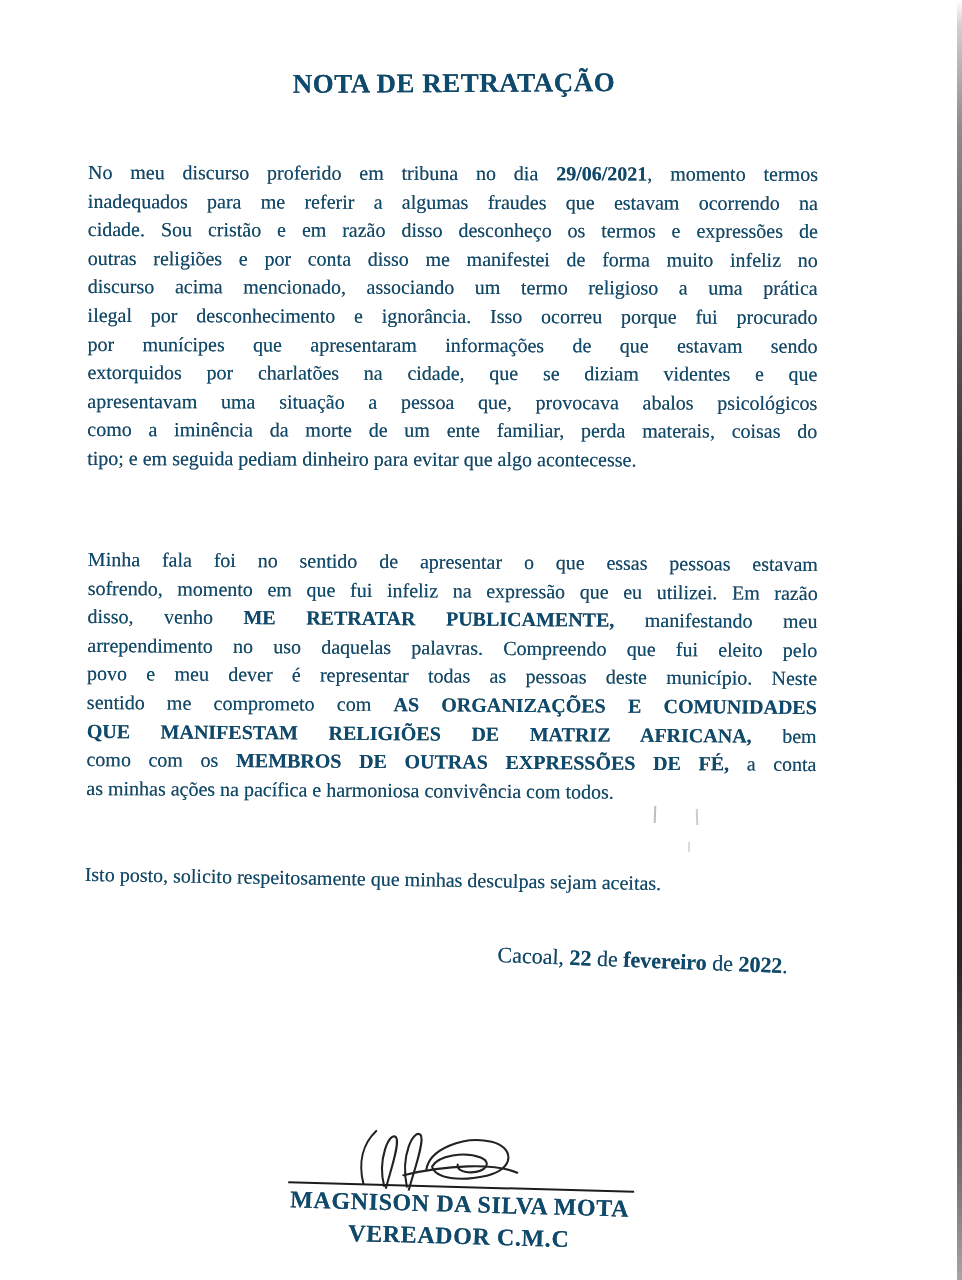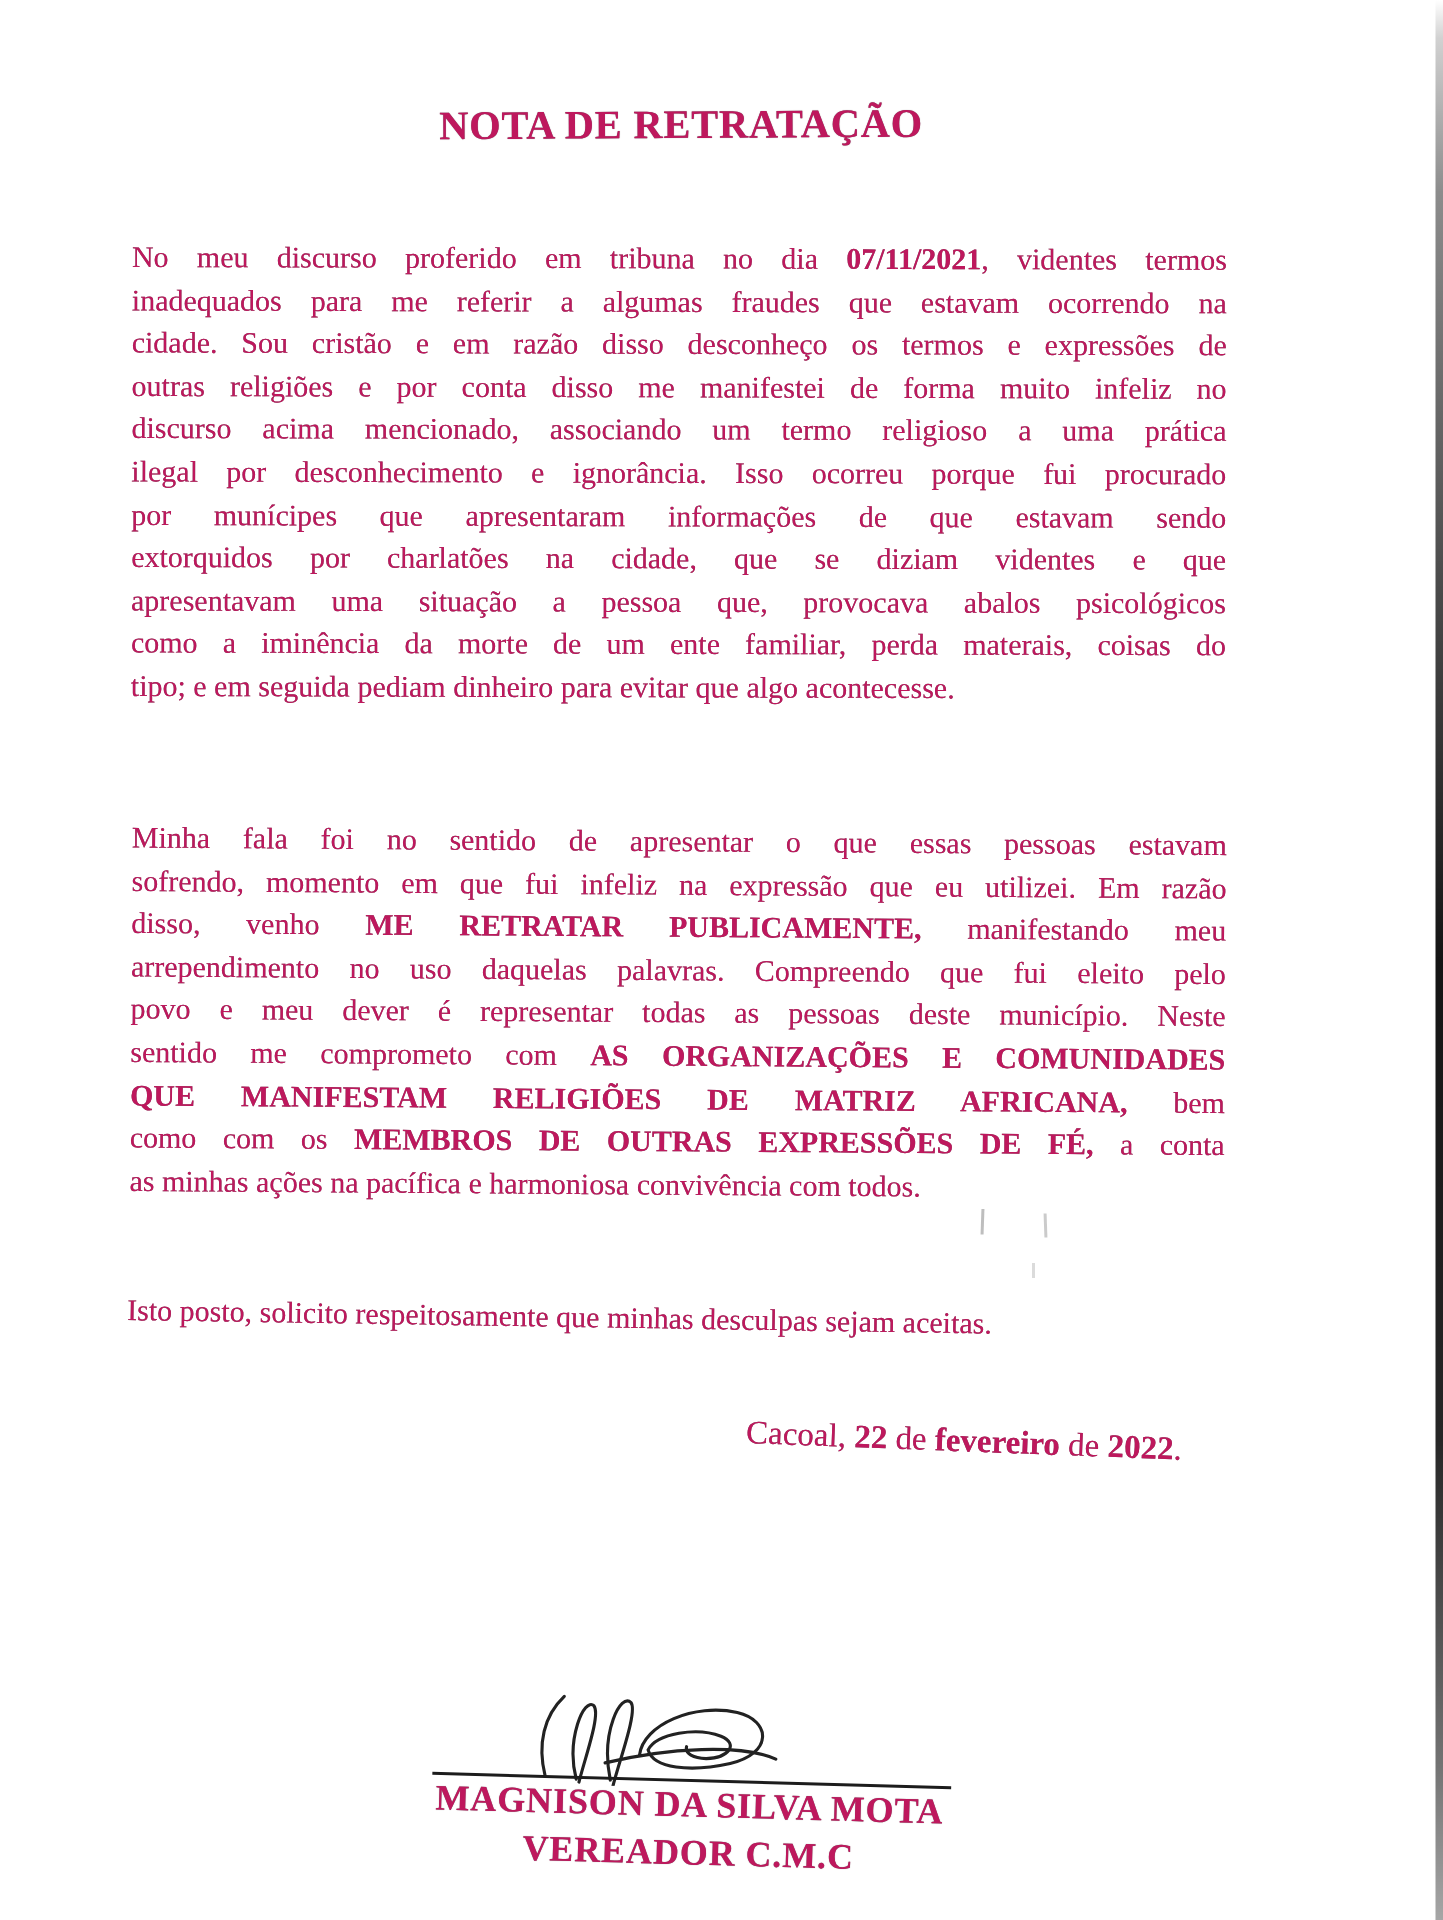--- a/index.html
+++ b/index.html
@@ -1,18 +1,18 @@
 <!DOCTYPE html>
 <html><head>
 <meta charset="utf-8">
 <style>
   html,body{margin:0;padding:0;background:#e8e8e8;}
   .page{
     position:relative;width:962px;height:1280px;background:#ffffff;
-    overflow:hidden;font-family:"Liberation Serif", serif;color:#be185d;
+    overflow:hidden;font-family:"Liberation Serif", serif;color:#0c4a6e;
     margin:0 auto;
   }
   .tblock{position:absolute;font-size:20px;line-height:28.6px;
     text-shadow:0 0 0.4px rgba(0,0,0,0.55);}
   .tline{text-align:justify;text-align-last:justify;}
   .tline-last{text-align-last:left;}
   b{font-weight:bold;}
   .doc-title{
     position:absolute;left:88px;top:68px;width:732px;text-align:center;
     font-size:27px;font-weight:bold;letter-spacing:0.5px;
@@ -55,21 +55,21 @@
   .smudge-3{left:688px;top:842px;width:2px;height:10px;opacity:0.55;}
 </style>
 </head>
 <body>
 
 <div class="page">
 
   <div class="doc-title">NOTA DE RETRATAÇÃO</div>
 
   <div class="tblock p1">
-      <div class="tline"><span>No meu discurso proferido em tribuna no dia </span><b>07/11/2021</b><span>, videntes termos</span></div>
+      <div class="tline"><span>No meu discurso proferido em tribuna no dia </span><b>29/06/2021</b><span>, momento termos</span></div>
       <div class="tline"><span>inadequados para me referir a algumas fraudes que estavam ocorrendo na</span></div>
       <div class="tline"><span>cidade. Sou cristão e em razão disso desconheço os termos e expressões de</span></div>
       <div class="tline"><span>outras religiões e por conta disso me manifestei de forma muito infeliz no</span></div>
       <div class="tline"><span>discurso acima mencionado, associando um termo religioso a uma prática</span></div>
       <div class="tline"><span>ilegal por desconhecimento e ignorância. Isso ocorreu porque fui procurado</span></div>
       <div class="tline"><span>por munícipes que apresentaram informações de que estavam sendo</span></div>
       <div class="tline"><span>extorquidos por charlatões na cidade, que se diziam videntes e que</span></div>
       <div class="tline"><span>apresentavam uma situação a pessoa que, provocava abalos psicológicos</span></div>
       <div class="tline"><span>como a iminência da morte de um ente familiar, perda materais, coisas do</span></div>
       <div class="tline tline-last"><span>tipo; e em seguida pediam dinheiro para evitar que algo acontecesse.</span></div>

